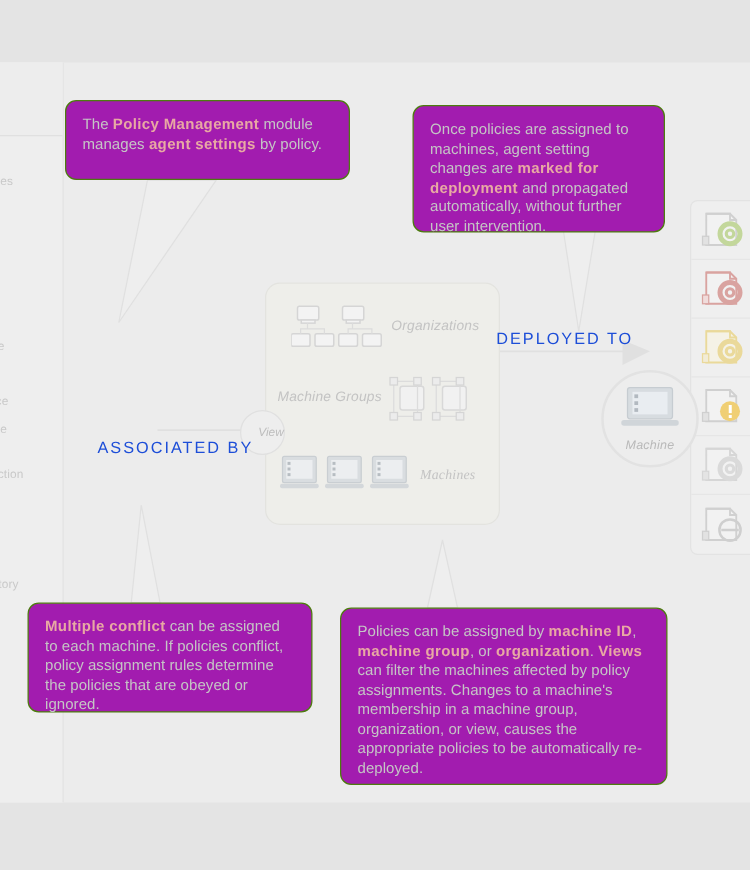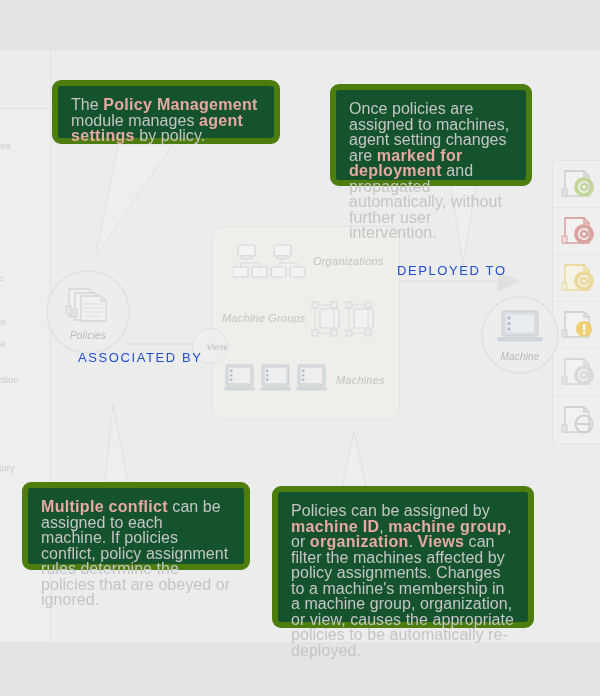--- a/index.html
+++ b/index.html
@@ -43,25 +43,25 @@
   .ic-cell{
     height:47px;border-bottom:1px solid #e6e6e6;
     display:flex;align-items:center;padding-left:6px;
     box-sizing:border-box;
   }
   .ic-cell:last-child{border-bottom:none;}
 
   
   .bubble{
     position:absolute;box-sizing:border-box;
-    background:#14532d;
-    border:6px solid #4d7c0f;
+    background:#a21caf;
+    border:1px solid #4d7c0f;
     border-radius:9px;
     color:#c5c5c5;
-    font-size:16px;
+    font-size:12px;
     line-height:15.5px;
     letter-spacing:.05px;
     padding:11px 13px;
   }
   .bubble b{color:#e8a9a3;font-weight:bold;letter-spacing:.3px;}
 
   #bubble-policy-mgmt{left:52px;top:80px;width:228px;height:64px;}
   #bubble-deployment{left:330px;top:84px;width:202px;height:102px;}
   #bubble-multiple{left:22px;top:482px;width:228px;height:88px;}
   #bubble-assignment{left:272px;top:486px;width:262px;height:142px;}
@@ -70,21 +70,21 @@
   #group-box{
     position:absolute;left:212px;top:226px;width:186px;height:192px;
     background:#eeeeea;border:1px solid #e3e3df;border-radius:12px;
   }
   .grp-label{
     position:absolute;color:#c3c3c3;font-size:11px;font-style:italic;
     letter-spacing:.2px;white-space:nowrap;
   }
   #label-organizations{left:313px;top:255px;}
   #label-machine-groups{left:222px;top:312px;}
-  #label-machines{left:336px;top:374px;}
+  #label-machines{left:336px;top:374px;font-family:Liberation Serif, serif;}
 
   
   .node{
     position:absolute;border:2px solid #e2e2e2;border-radius:50%;
     background:#ededed;display:flex;flex-direction:column;
     align-items:center;justify-content:center;
   }
   #node-policies{left:46px;top:270px;width:80px;height:80px;}
   #node-machine{left:481px;top:296px;width:74px;height:74px;}
   .node-label{
@@ -280,41 +280,20 @@
         <rect x="5" y="5" width="21" height="15" fill="#eceef0"></rect>
         <rect x="6" y="6.5" width="2.4" height="2.4" fill="#b7bdc2"></rect>
         <rect x="6" y="11" width="2.4" height="2.4" fill="#b7bdc2"></rect>
         <rect x="6" y="15.5" width="2.4" height="2.4" fill="#b7bdc2"></rect>
         <rect x="0" y="24" width="31" height="3.5" rx="1.6" fill="#d3d7da"></rect>
       </g>
     </svg>
   </div>
   <div class="grp-label" id="label-machines">Machines</div>
 
-  <div class="node" id="node-policies">
-    <span>
-      <svg width="46" height="40" viewBox="0 0 46 40">
-        <g fill="#f0f0f0" stroke="#d4d4d4" stroke-width="1.3">
-          <path d="M4 5h20l5 5v22H4z"></path>
-          <path d="M10 9h20l5 5v22H10z"></path>
-          <path d="M16 12h20l5 5v20H16z"></path>
-        </g>
-        <path d="M36 12v5h5" fill="none" stroke="#d4d4d4" stroke-width="1.3"></path>
-        <g stroke="#dedede" stroke-width="1">
-          <line x1="19" y1="20" x2="38" y2="20"></line>
-          <line x1="19" y1="24" x2="38" y2="24"></line>
-          <line x1="19" y1="28" x2="38" y2="28"></line>
-          <line x1="19" y1="32" x2="34" y2="32"></line>
-        </g>
-        <rect x="1" y="22" width="5" height="8" fill="#e6e6e6" stroke="#d4d4d4" stroke-width="1"></rect>
-        <rect x="7" y="25" width="5" height="8" fill="#e6e6e6" stroke="#d4d4d4" stroke-width="1"></rect>
-      </svg>
-    </span>
-    <span class="node-label">Policies</span>
-  </div>
 
   <div class="node" id="node-machine">
     <span>
       <svg width="50" height="36" viewBox="0 0 50 36">
         <rect x="7" y="2" width="36" height="25" rx="2" fill="#d7dce0" stroke="#c6ccd1"></rect>
         <rect x="11" y="5.5" width="28" height="18" fill="#e9edf1"></rect>
         <rect x="12.5" y="7.5" width="3" height="3" fill="#b2b9c0"></rect>
         <rect x="12.5" y="13" width="3" height="3" fill="#b2b9c0"></rect>
         <rect x="12.5" y="18.5" width="3" height="3" fill="#b2b9c0"></rect>
         <rect x="2" y="28" width="46" height="4.5" rx="2.2" fill="#d0d5d9"></rect>

